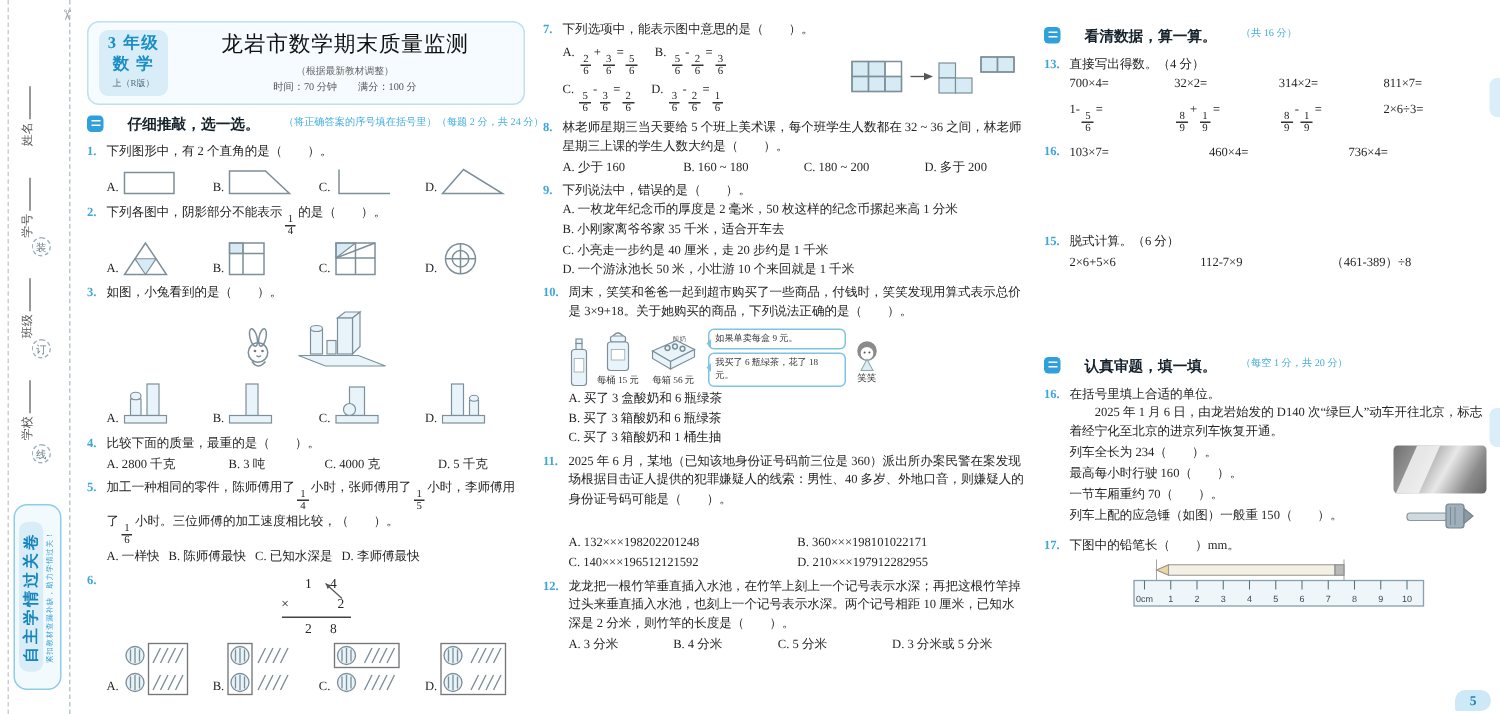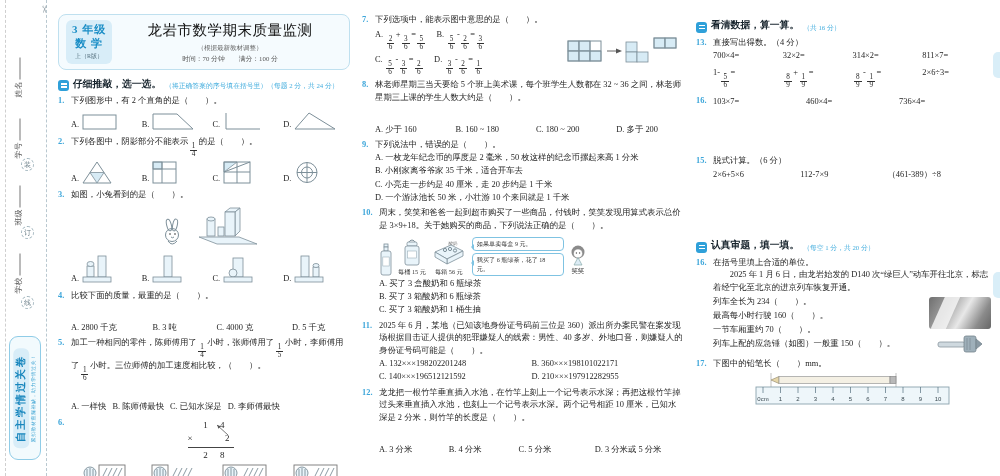--- a/index.html
+++ b/index.html
@@ -33,35 +33,35 @@
   .hdr-box{display:flex;gap:6px;border:1.5px solid #bfe0ef;background:#f5fbfe;border-radius:8px;padding:5px 7px;margin-bottom:7px}
   .grade-box{background:#d8edf8;border-radius:6px;padding:3px 5px;text-align:center;min-width:46px}
   .grade-line{font-weight:bold;color:#1b8ec6;font-size:11px;letter-spacing:1px;line-height:1.25}
   .grade-ed{font-size:6px;color:#55707e;margin-top:1px}
   .hdr-main{flex:1;text-align:center}
   .hdr-title{font-weight:normal;font-size:14.5px;letter-spacing:.5px;color:#111;font-family:"Liberation Sans","DejaVu Sans",sans-serif}
   .hdr-note{font-size:6.5px;color:#666;margin-top:1px}
   .hdr-meta{font-size:6.8px;color:#555;margin-top:1px;display:flex;justify-content:center;gap:14px}
 
   
-  .sec-hdr{display:flex;align-items:flex-end;gap:4px;margin:4px 0 4px;white-space:nowrap}
+  .sec-hdr{display:flex;align-items:flex-start;gap:16px;margin:4px 0 4px;white-space:nowrap}
   .sec-icon{position:relative;width:11px;height:11px;border-radius:3px;background:#2fa0d9;flex:none}
   .sec-icon::after{content:"";position:absolute;left:2.5px;right:2.5px;top:3px;height:1.3px;background:#fff;box-shadow:0 3px 0 #fff}
   .sec-title{font-weight:bold;font-size:9.8px;color:#15222b;font-family:"Liberation Sans","DejaVu Sans",sans-serif}
   .sec-note{font-size:6.8px;color:#45aede}
 
   
   .q{display:flex;margin-bottom:3px}
   .qno{color:#3da6da;font-weight:bold;min-width:13px;flex:none}
   .q .qno10{min-width:17px}
   .qbody{flex:1}
   .optrow{display:flex;align-items:flex-end;gap:4px;margin:2px 0 1px;flex-wrap:nowrap}
   .optrow .opt{display:flex;align-items:flex-end;gap:2px;flex:1}
   .optlab{flex:none}
-  .opt-text-row{display:flex;gap:6px;margin-top:19px;flex-wrap:wrap}
+  .opt-text-row{display:flex;gap:6px;margin-top:1px;flex-wrap:wrap}
   .opt-text-row span{white-space:nowrap}
   .opt-lines div{margin-top:0.5px}
   svg{display:block}
   .shape-stroke{stroke:#7d8f99;stroke-width:1;fill:none}
   .shade{fill:#d7ebf5;stroke:#7d8f99;stroke-width:.8}
   .lite{fill:#e9f4fa;stroke:#7d8f99;stroke-width:.8}
 
   
   .frac{display:inline-flex;flex-direction:column;align-items:center;vertical-align:-4px;margin:0 1.5px;line-height:1}
   .frac .fn{display:block;padding:0 2px;border-bottom:.8px solid #333;font-size:7.2px}
@@ -622,21 +622,21 @@
             <div>B. 买了 3 箱酸奶和 6 瓶绿茶</div>
             <div>C. 买了 3 箱酸奶和 1 桶生抽</div>
           </div>
         </div>
       </div>
 
       <div class="q">
         <span class="qno qno10">11.</span>
         <div class="qbody">
           <div>2025 年 6 月，某地（已知该地身份证号码前三位是 360）派出所办案民警在案发现场根据目击证人提供的犯罪嫌疑人的线索：男性、40 多岁、外地口音，则嫌疑人的身份证号码可能是（　　）。</div>
-          <div style="display:flex;margin-top:1px">
+          <div style="display:flex;margin-top:17px">
             <span style="flex:1">A. 132×××198202201248</span>
             <span style="flex:1">B. 360×××198101022171</span>
           </div>
           <div style="display:flex">
             <span style="flex:1">C. 140×××196512121592</span>
             <span style="flex:1">D. 210×××197912282955</span>
           </div>
         </div>
       </div>
 

